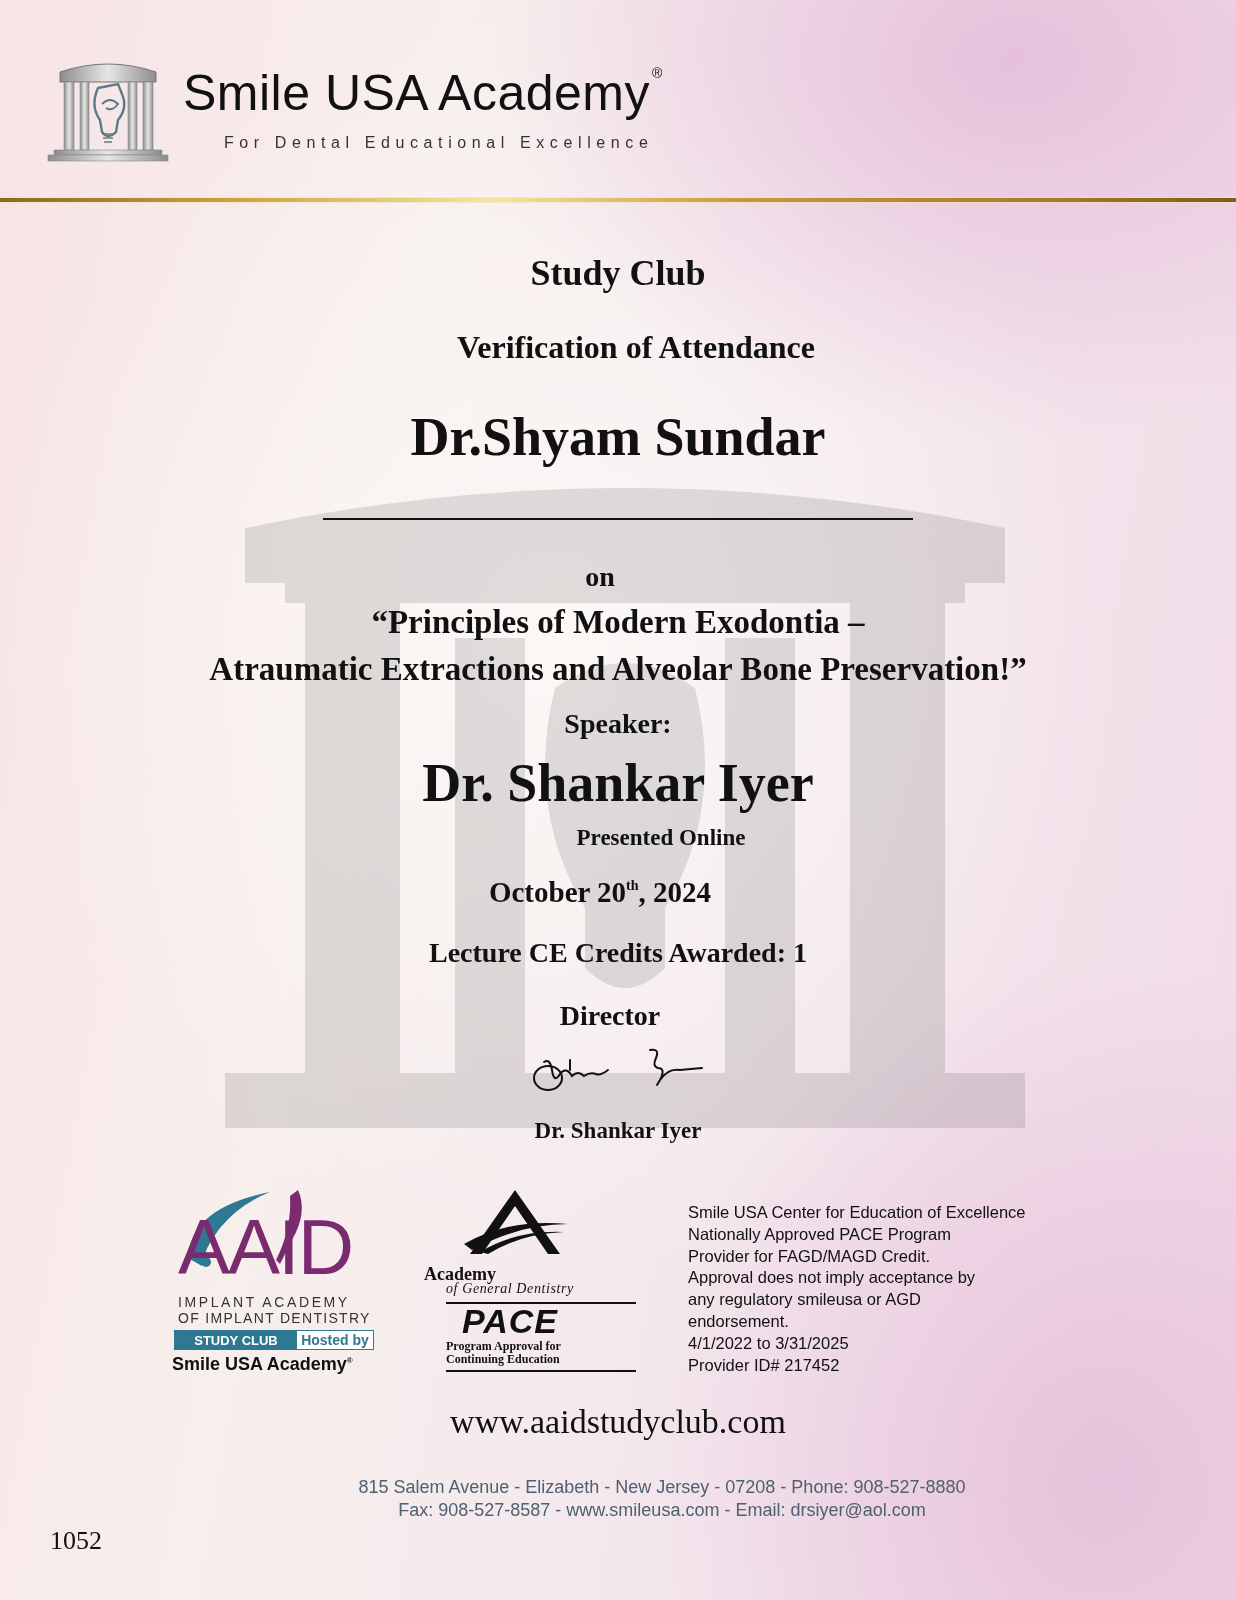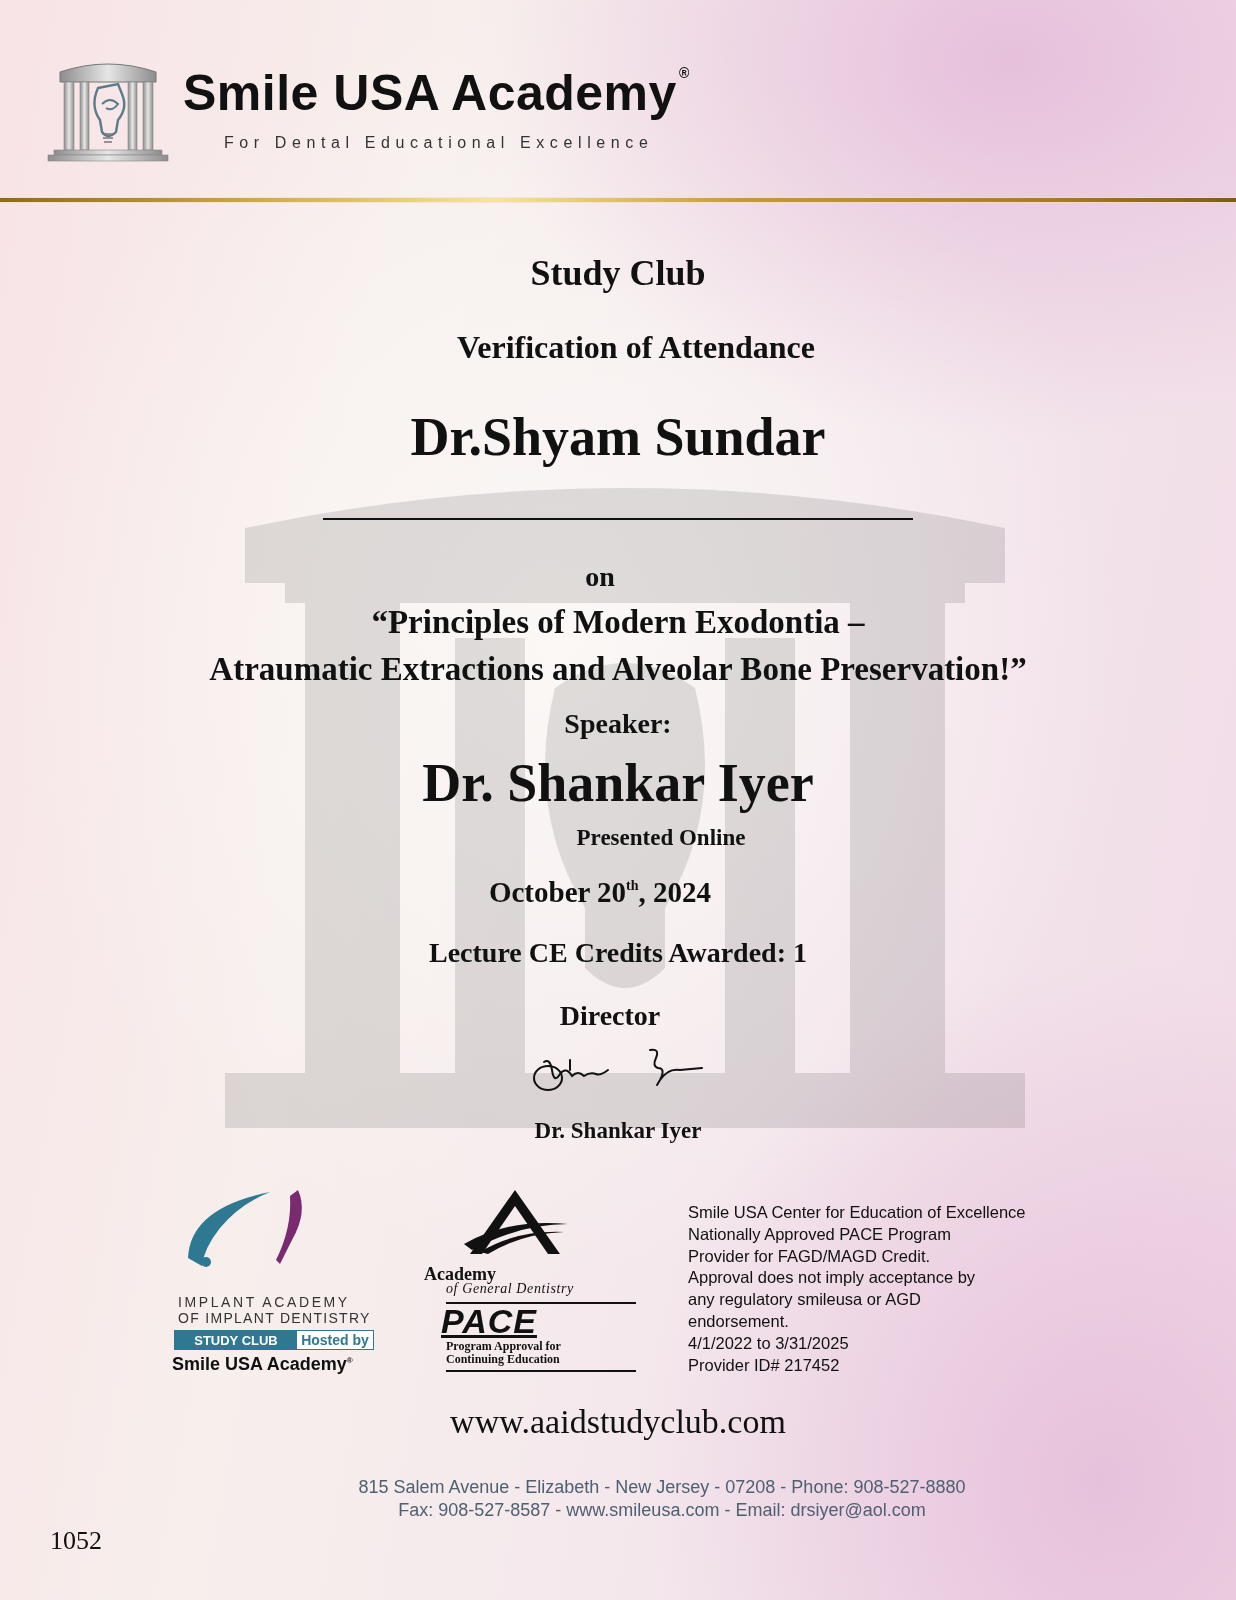--- a/index.html
+++ b/index.html
@@ -12,21 +12,21 @@
       radial-gradient(ellipse 560px 640px at 560px 640px, #fbf8f6 0%, rgba(251,248,246,0) 100%),
       linear-gradient(100deg, #f8e3e6 0%, #f7efec 30%, #f3e6ec 65%, #f1dbe7 100%);
   }
   .abs { position:absolute; }
 
   
   .watermark { position:absolute; left:225px; top:488px; width:800px; height:640px; opacity:0.14; }
 
   
   .logo-mark { left:46px; top:58px; width:125px; height:106px; }
-  .logo-title { left:183px; top:68px; font-family:"Liberation Sans", sans-serif; font-weight:bold; font-size:50px; letter-spacing:0.5px; color:#111; line-height:1; }
+  .logo-title { left:183px; top:68px; font-family:"Liberation Sans", sans-serif; font-weight:normal; font-size:50px; letter-spacing:0.5px; color:#111; line-height:1; }
   .logo-reg { font-size:14px; vertical-align:top; position:relative; top:-2px; margin-left:2px; }
   .logo-sub { left:224px; top:134px; font-family:"Liberation Sans", sans-serif; font-size:16px; letter-spacing:5.6px; color:#333; }
   .gold-rule { left:0; top:198px; width:1236px; height:4px;
     background:linear-gradient(90deg,#8a6a1e 0%,#c9a84a 20%,#f4e6a0 40%,#c49a3a 60%,#a67c28 85%,#7b5d1a 100%);
     box-shadow:0 1px 0 rgba(255,220,180,0.6), 0 -1px 0 rgba(255,220,180,0.6); }
 
   
   .ctr { position:absolute; left:0; width:1236px; text-align:center; font-weight:bold; }
   .t-study { top:252px; font-size:36px; }
   .t-verif { top:329px; font-size:32px;padding-left:18px; }
@@ -55,21 +55,21 @@
   .aaid-band .sc { background:#2e7891; color:#fff; font-size:13px; font-weight:bold; flex:0 0 122px; display:flex; align-items:center; justify-content:center; }
   .aaid-band .hb { color:#2e7891; font-size:14px; font-weight:bold; flex:1; display:flex; align-items:center; justify-content:center; background:#fff; }
   .aaid-host { position:absolute; left:2px; top:166px; font-size:18px; font-weight:bold; color:#111; white-space:nowrap; }
   .aaid-host sup { font-size:8px; }
 
   .agd { left:418px; top:1188px; width:220px; height:190px; font-family:"Liberation Sans", sans-serif; }
   .agd-mark { position:absolute; left:42px; top:0; width:110px; height:68px; }
   .agd-academy { position:absolute; left:6px; top:76px; font-family:"Liberation Serif", serif; font-size:18px; font-weight:bold; }
   .agd-of { position:absolute; left:28px; top:93px; font-family:"Liberation Serif", serif; font-style:italic; font-size:14px; letter-spacing:0.6px; }
   .agd-rule1 { position:absolute; left:28px; top:114px; width:190px; height:2px; background:#111; }
-  .agd-pace { position:absolute; left:23px; top:116px; font-size:34px; font-style:italic; font-weight:bold; letter-spacing:1px; line-height:1;text-decoration:underline; }
+  .agd-pace { position:absolute; left:44px; top:116px; font-size:34px; font-style:italic; font-weight:bold; letter-spacing:1px; line-height:1; }
   .agd-prog { position:absolute; left:28px; top:152px; font-family:"Liberation Serif", serif; font-size:12px; font-weight:bold; line-height:13px; }
   .agd-rule2 { position:absolute; left:28px; top:182px; width:190px; height:2px; background:#111; }
 
   .pace-info { left:688px; top:1202px; font-family:"Liberation Sans", sans-serif; font-size:16.5px; line-height:21.8px; color:#111; }
   .pace-info div { white-space:nowrap; }
 
   .website { top:1403px; font-size:34px; font-weight:normal; }
   .addr1, .addr2 { position:absolute; left:0; width:1236px; text-align:center; font-family:"Liberation Sans", sans-serif; font-size:18px; color:#4f6070;padding-left:44px; }
   .addr1 { top:1477px; } .addr2 { top:1500px; }
   .pagenum { left:50px; top:1526px; font-size:26px; }
@@ -139,20 +139,21 @@
   </g>
 </svg>
 <div class="ctr t-signame">Dr. Shankar Iyer</div>
 
 <div class="abs aaid">
   <svg class="aaid-swoosh" viewBox="0 0 190 85">
     <path d="M8 70 Q10 20 90 4 Q60 16 40 40 Q24 60 22 78 Z" fill="#2e7891"></path>
     <path d="M118 2 Q128 24 112 52 L100 76 L96 72 Q112 40 110 8 Z" fill="#7a2a6e"></path>
     <circle cx="26" cy="74" r="5" fill="#2e7891"></circle>
   </svg>
+  <div class="aaid-letters">AAID</div>
   <div class="aaid-l1">IMPLANT ACADEMY</div>
   <div class="aaid-l2">OF IMPLANT DENTISTRY</div>
   <div class="aaid-band">
     <div class="sc">STUDY CLUB</div>
     <div class="hb">Hosted by</div>
   </div>
   <div class="aaid-host">
     <span>Smile USA Academy</span><sup>®</sup>
   </div>
 </div>

